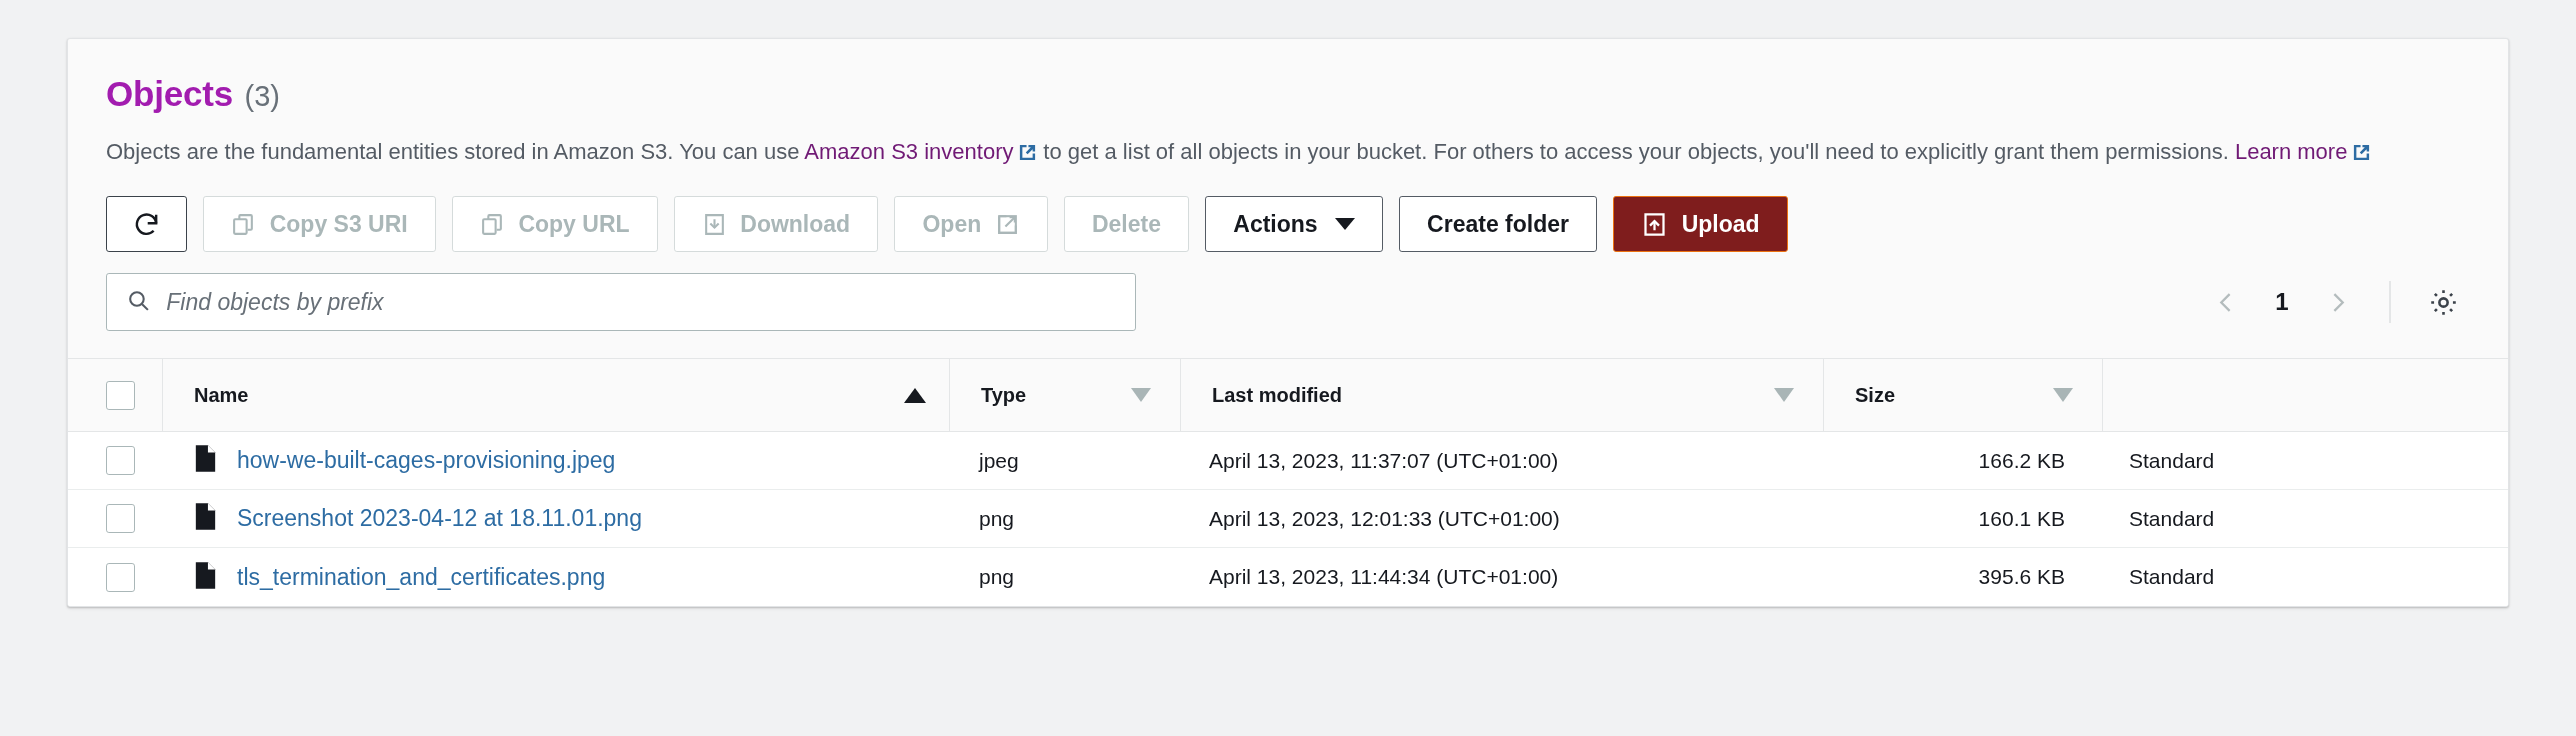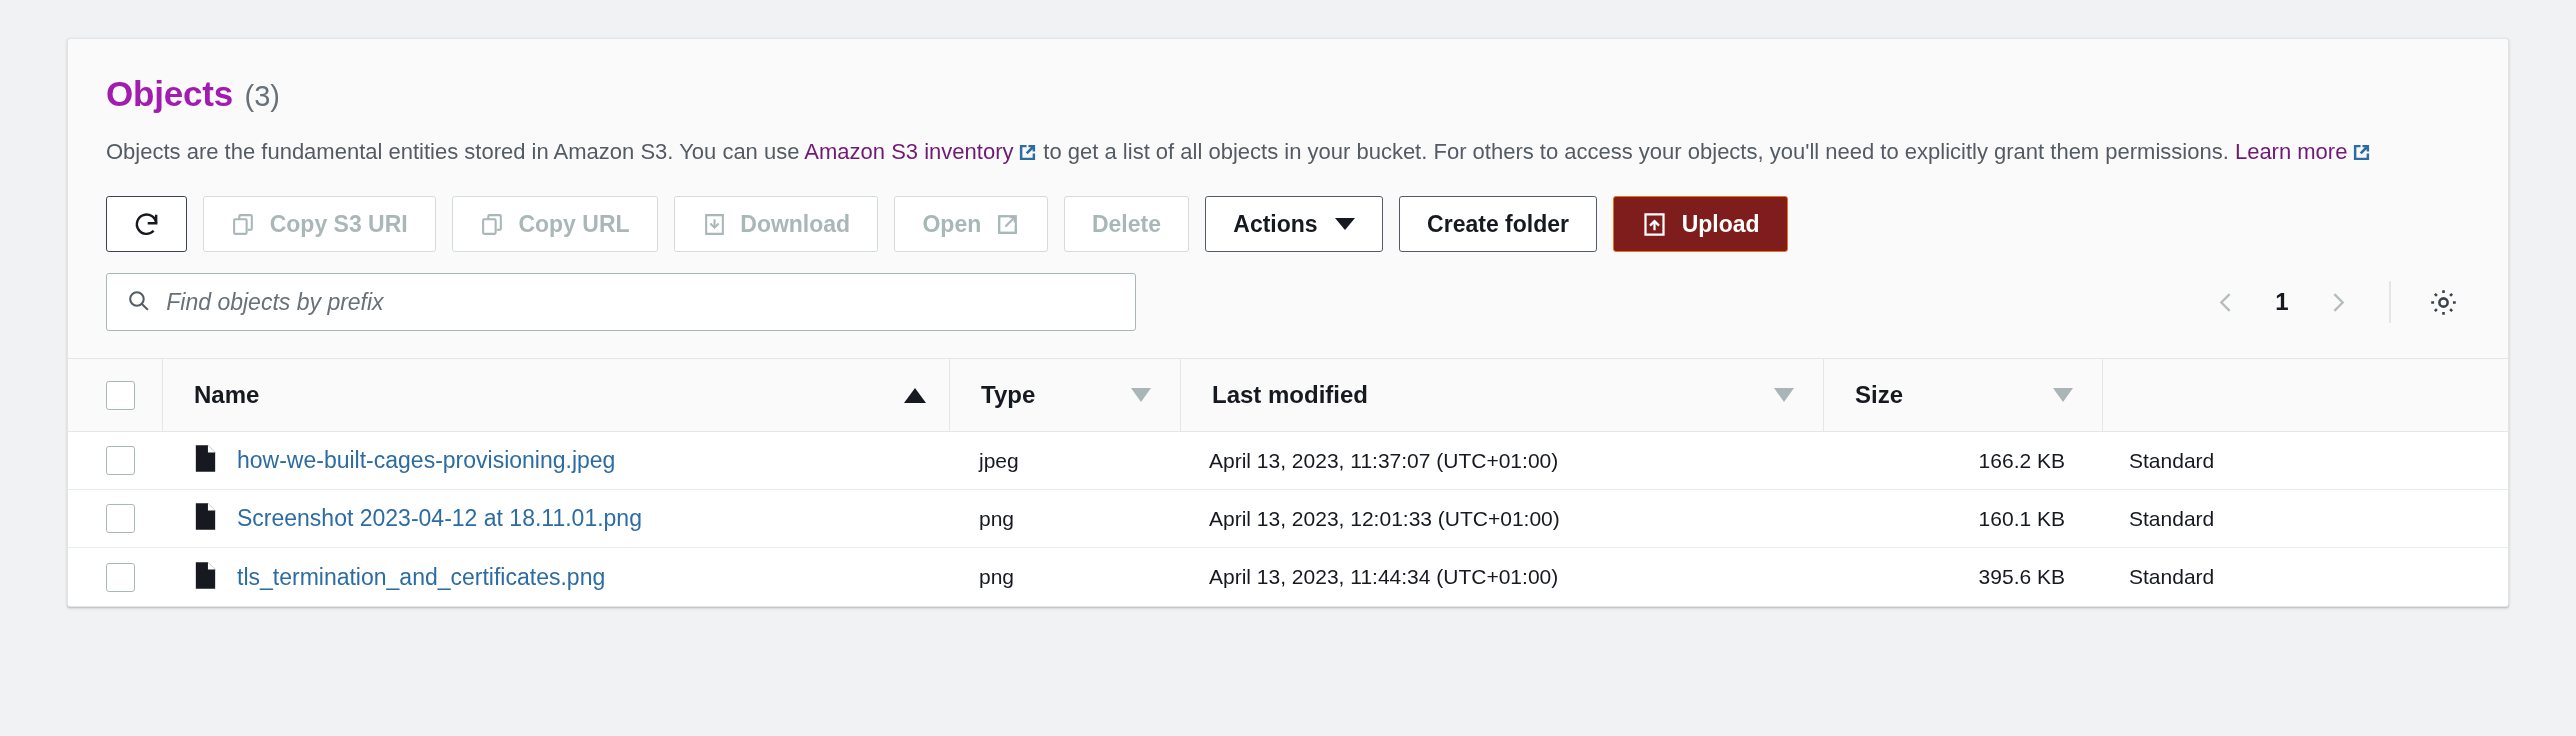--- a/index.html
+++ b/index.html
@@ -105,21 +105,21 @@
   
   .table { width: 100%; background: #fff; border-top: 1px solid #e4e6e7; }
   .trow {
     display: flex; align-items: center;
     height: 58px;
     border-bottom: 1px solid #eaeded;
     padding: 0 0 0 38px;
   }
   .trow.head {
     height: 73px; background: #fafafa; border-bottom: 1px solid #e4e6e7;
-    font-weight: bold; color: #16191f; font-size: 24px;
+    font-weight: bold; color: #16191f; font-size: 20px;
   }
   .trow.last { border-bottom: none; }
   .cb-cell { width: 56px; flex: none; display: flex; align-items: center; }
   .cb {
     width: 29px; height: 29px; border: 1.9px solid #aab7b8;
     border-radius: 2.9px; background: #fff;
   }
   .vsep { width: 1px; align-self: stretch; background: #e4e6e7; flex: none; }
 
   .c-name   { width: 786px; flex: none; padding-left: 31px; display:flex; align-items:center; gap:19px; }

